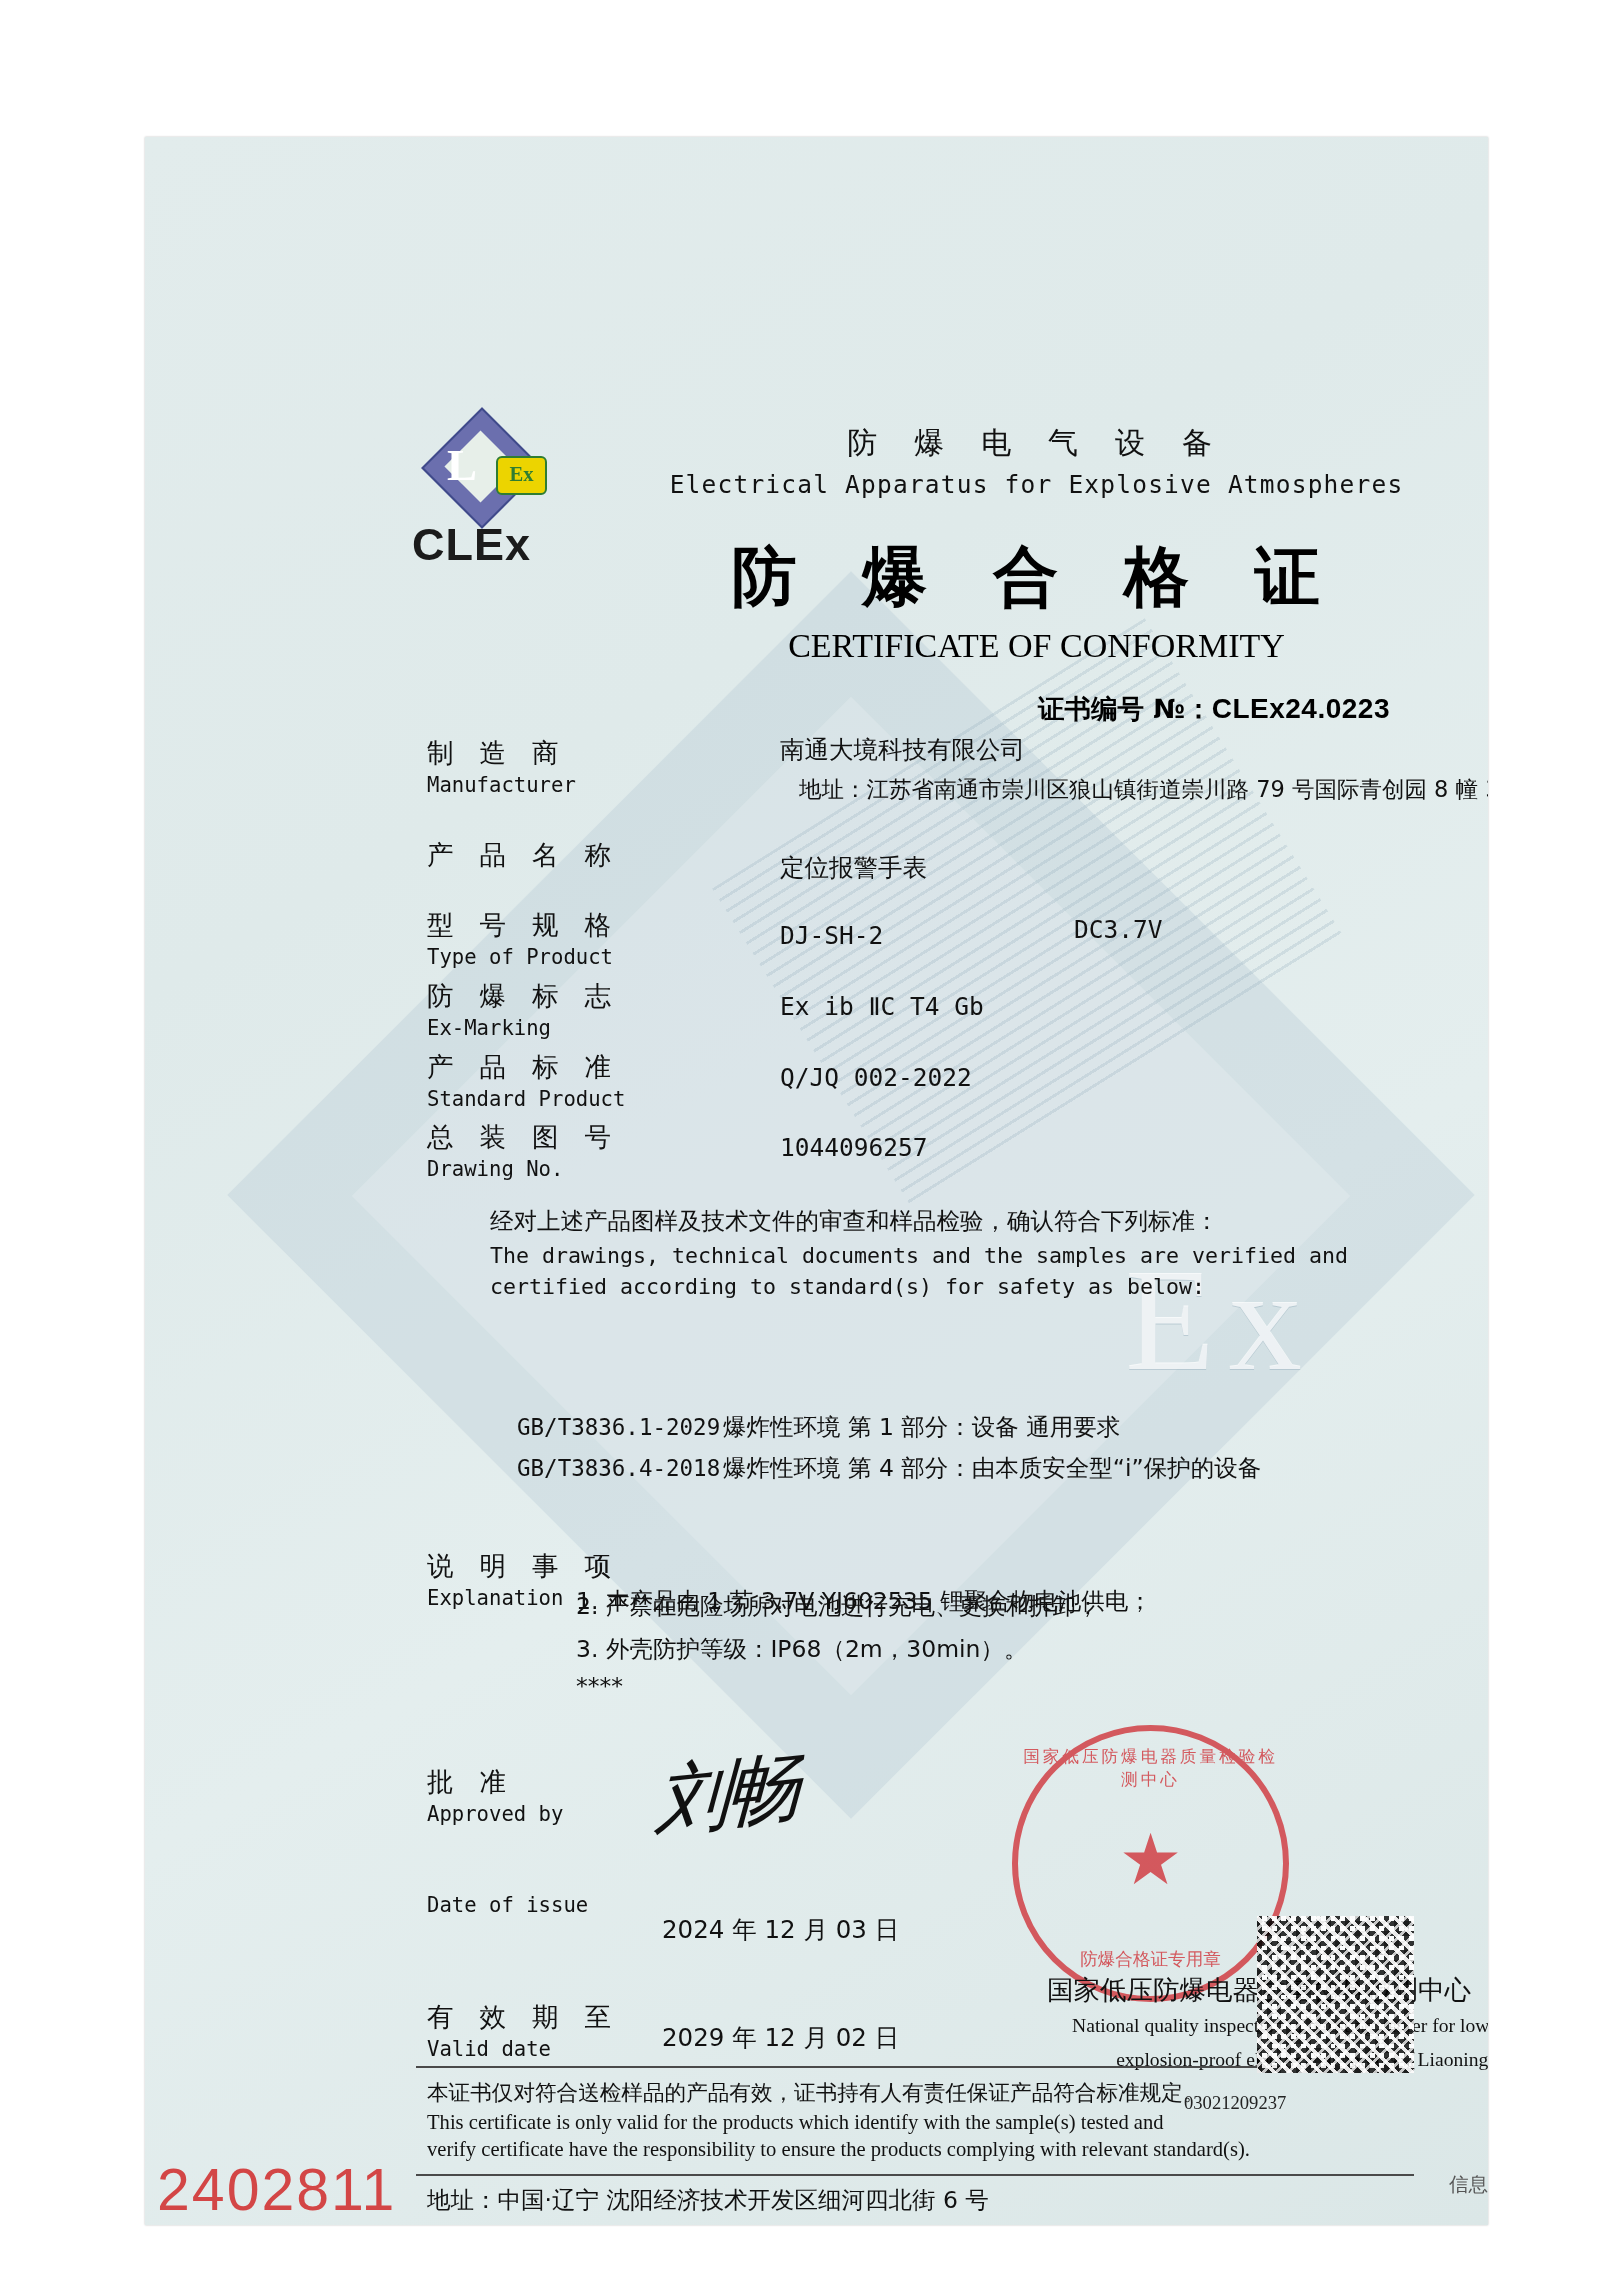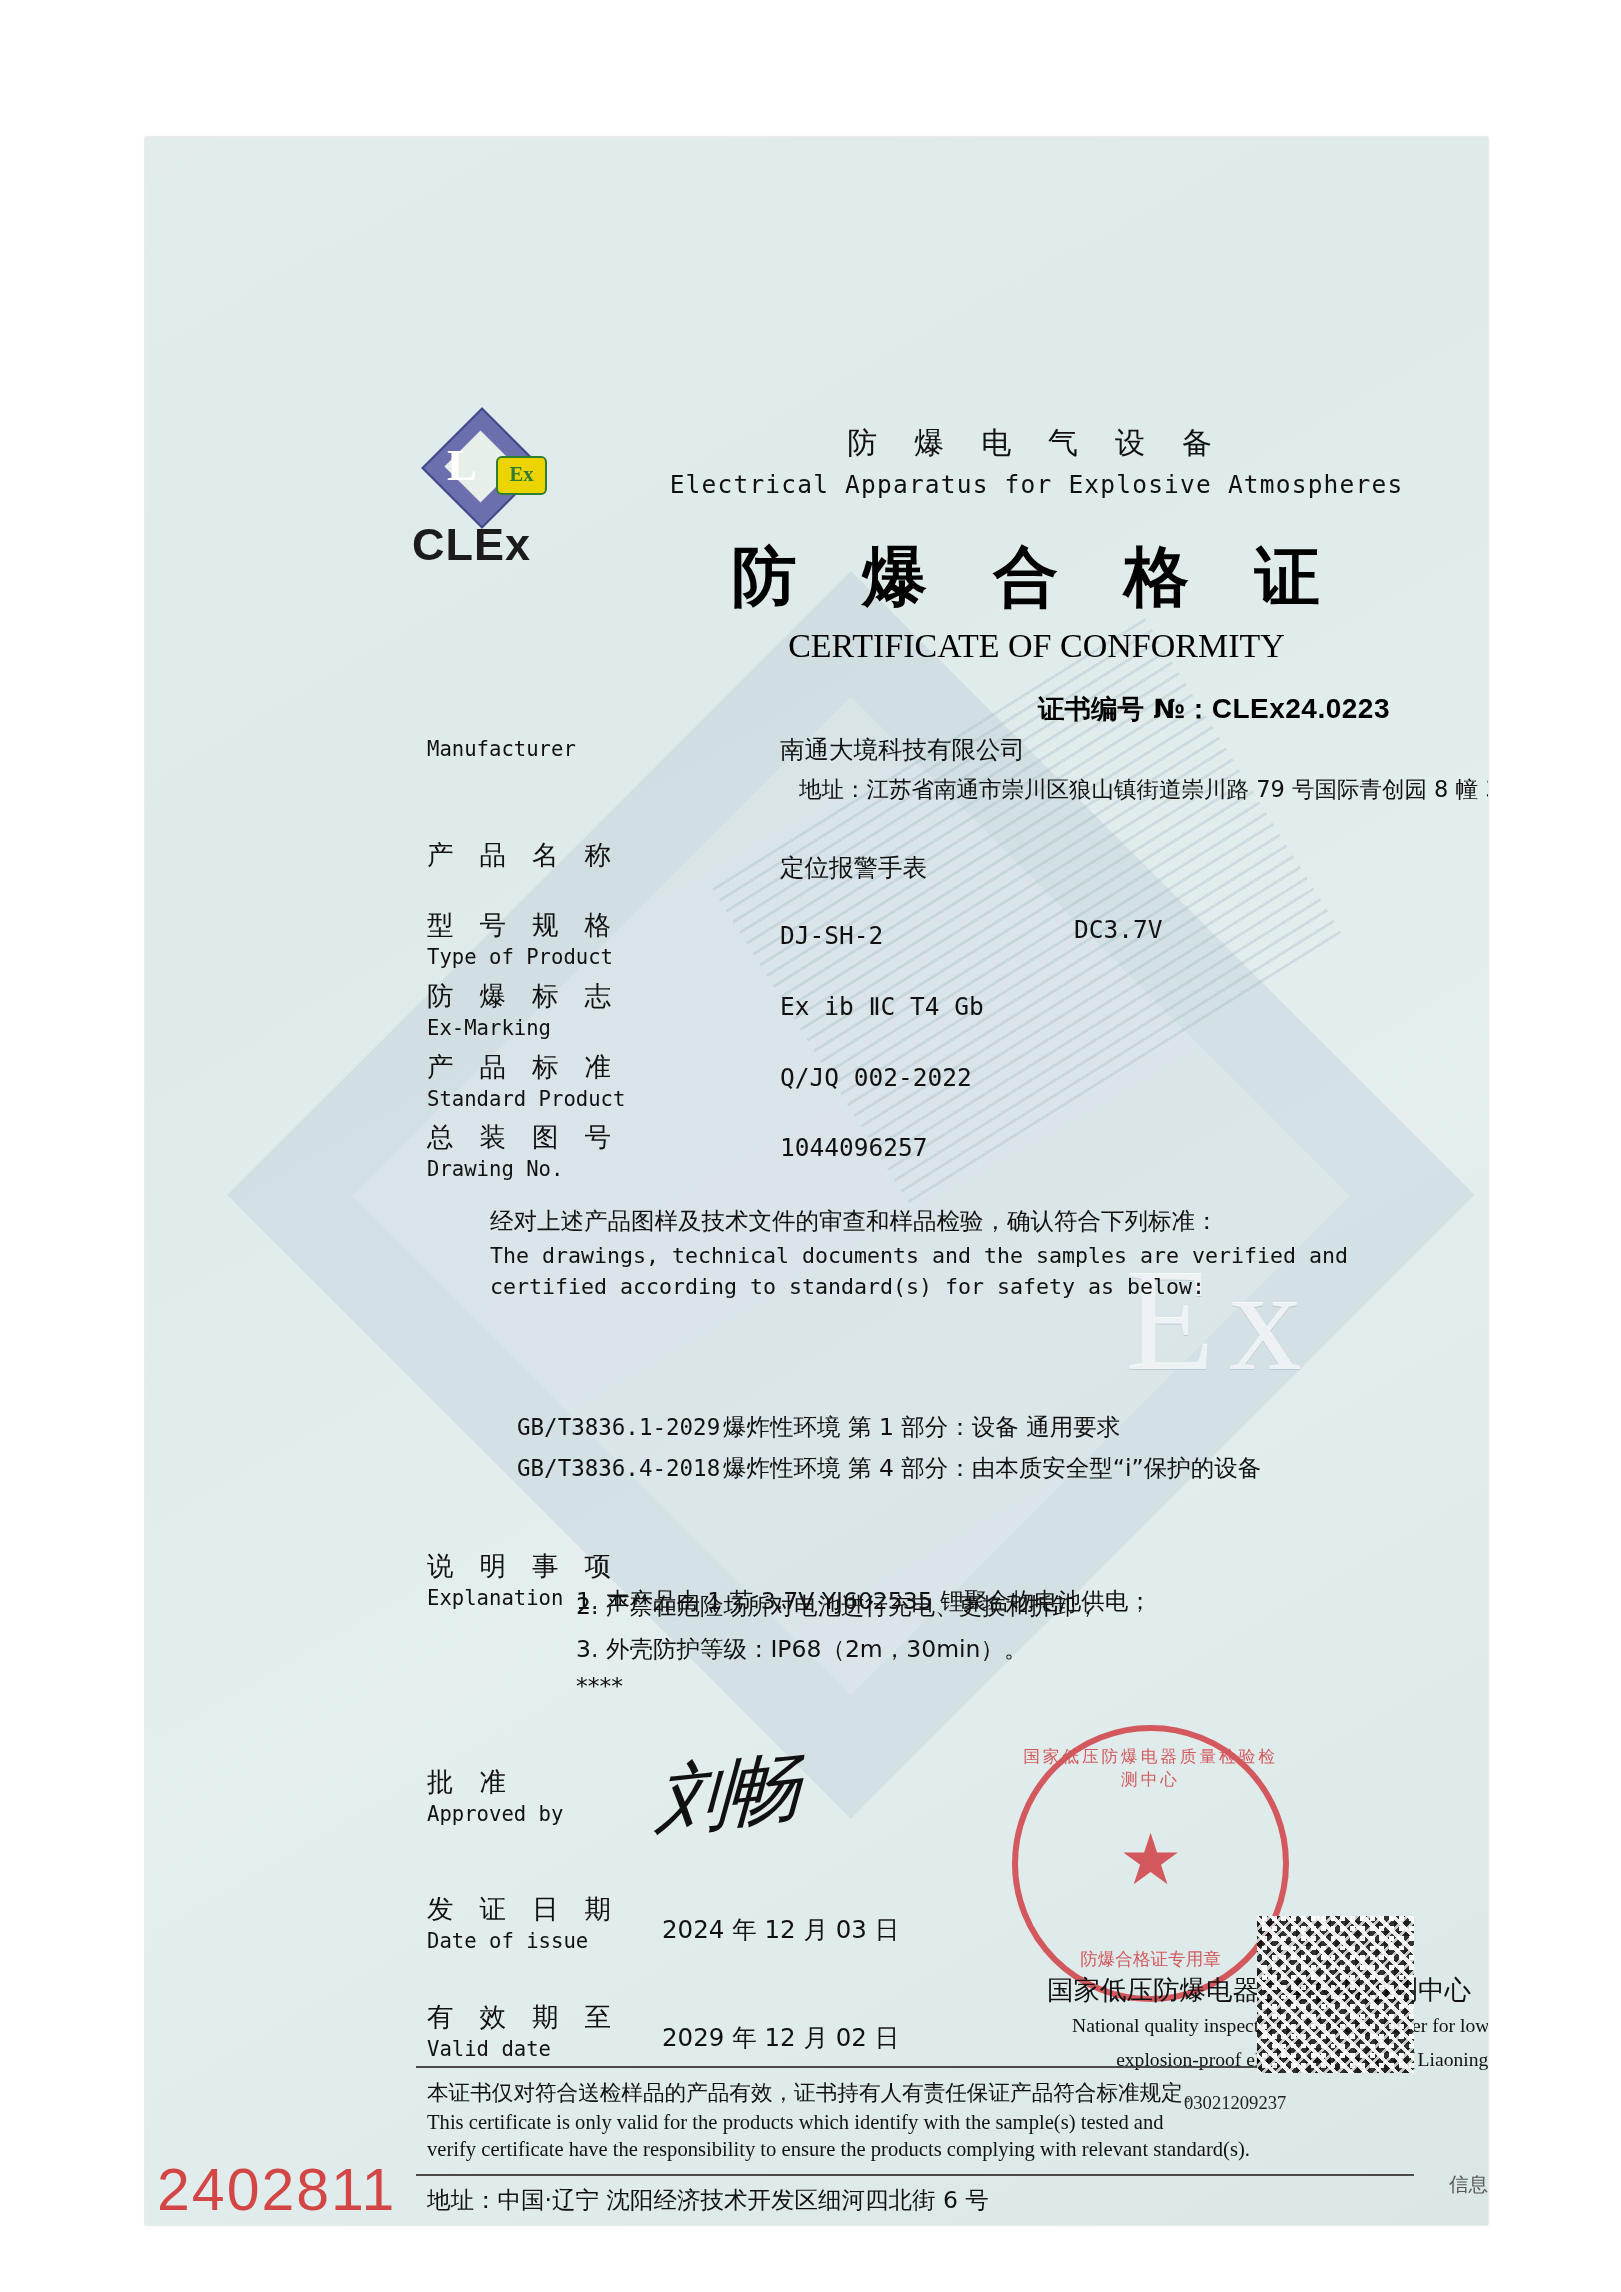--- a/index.html
+++ b/index.html
@@ -420,20 +420,21 @@
   <div class="title-cn-small">防 爆 电 气 设 备</div>
   <div class="title-en-small">Electrical Apparatus for Explosive Atmospheres</div>
   <div class="title-cn-big">防 爆 合 格 证</div>
   <div class="title-en-big">CERTIFICATE OF CONFORMITY</div>
 
   <div class="cert-no">
     <span>证书编号 №：</span><span class="num">CLEx24.0223</span>
   </div>
 
   <div class="field" style="top:598px">
+    <div class="label-cn">制 造 商</div>
     <div class="label-en">Manufacturer</div>
     <div class="value" style="left:353px; top:-2px">南通大境科技有限公司</div>
     <div class="value small" style="left:372px; top:39px">地址：江苏省南通市崇川区狼山镇街道崇川路 79 号国际青创园 8 幢 302 室</div>
   </div>
 
   <div class="field" style="top:700px">
     <div class="label-cn">产 品 名 称</div>
     <div class="value" style="left:353px; top:13.7px">定位报警手表</div>
   </div>
 
@@ -492,21 +493,20 @@
     <div class="stamp-top">国家低压防爆电器质量检验检测中心</div>
     <div class="stamp-star">★</div>
     <div class="stamp-bottom">防爆合格证专用章</div>
   </div>
 
   <div class="center-cn" style="top:1835px">国家低压防爆电器质量检验检测中心（辽宁）</div>
   <div class="center-en1" style="top:1878px">National quality inspection and testing center for low voltage</div>
   <div class="center-en2" style="top:1909px">explosion-proof electrical apparatus（Liaoning）</div>
 
   <div class="field" style="top:1754px">
-    <div class="label-cn">发 证 日 期</div>
     <div class="label-en">Date of issue</div>
     <div class="value" style="left:235px; top:21.6px">2024 年 12 月 03 日</div>
   </div>
 
   <div class="field" style="top:1862px">
     <div class="label-cn">有 效 期 至</div>
     <div class="label-en">Valid date</div>
     <div class="value" style="left:235px; top:21.6px">2029 年 12 月 02 日</div>
   </div>
 

